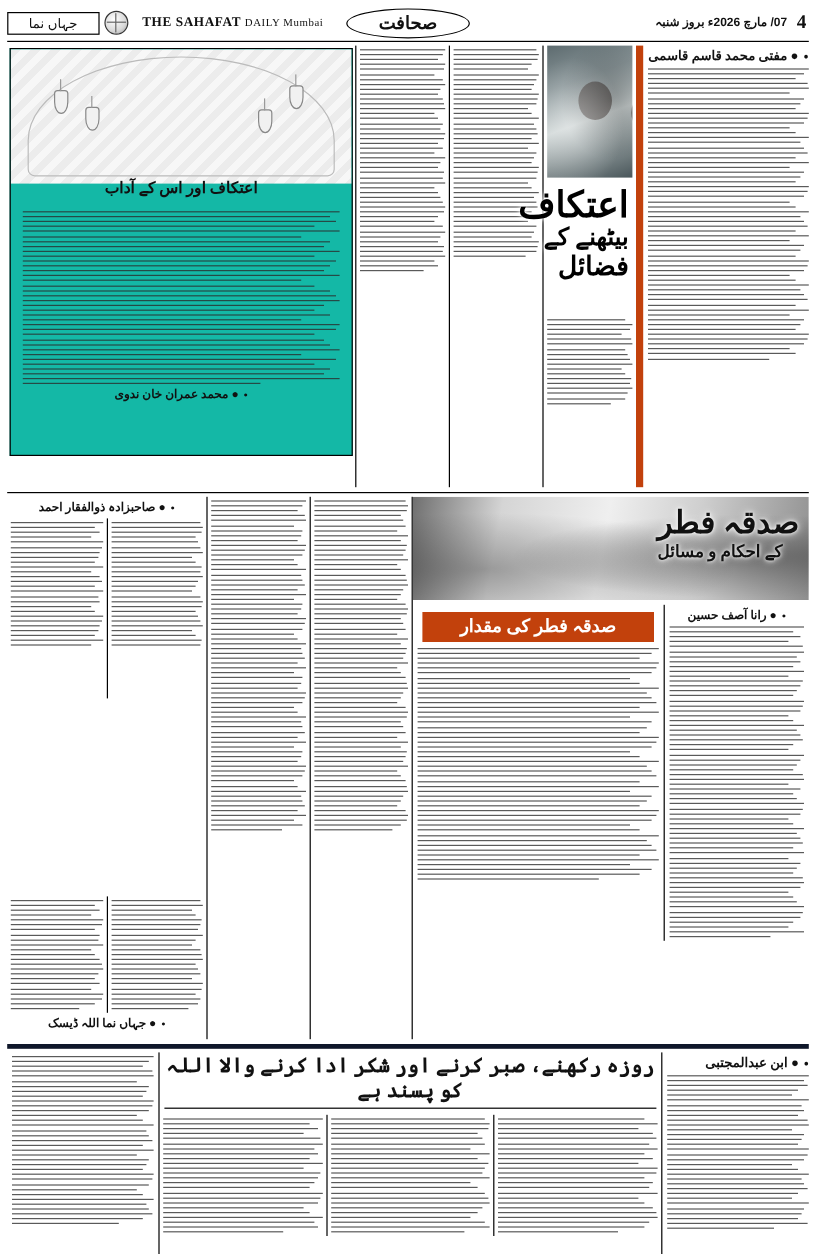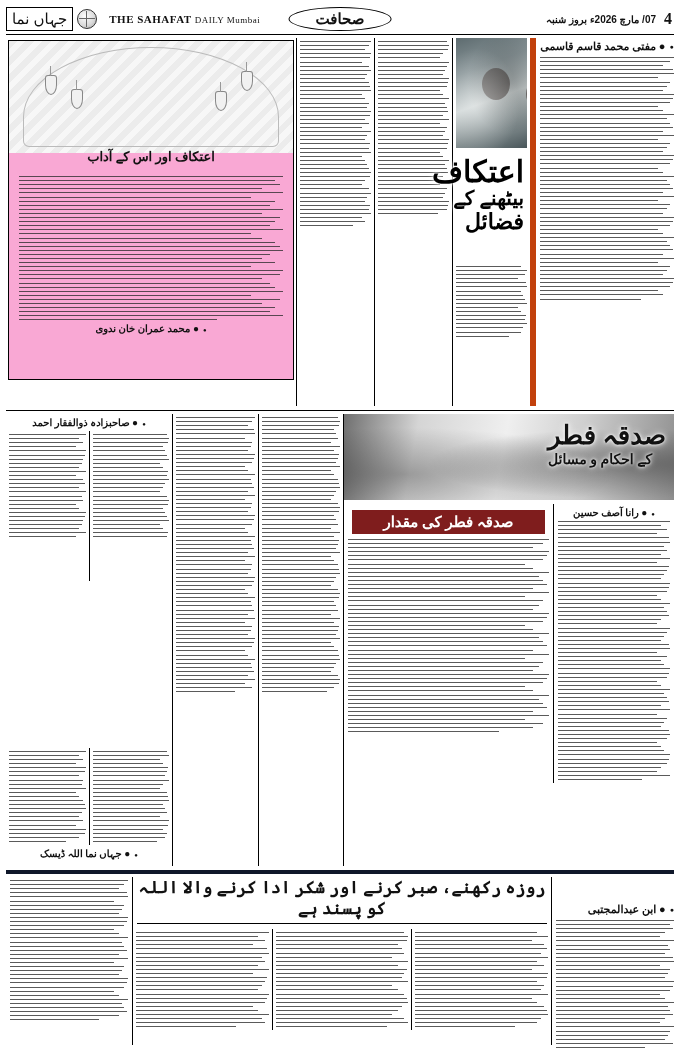--- a/index.html
+++ b/index.html
@@ -2,21 +2,21 @@
 <html><head>
 <meta charset="utf-8">
 <style>
   html,body{margin:0;padding:0;background:#ffffff;}
   body{width:680px;height:1049px;font-family:"Liberation Serif",serif;color:#111;overflow:hidden;position:relative;}
   .page{width:680px;height:1049px;position:relative;background:#fff;box-sizing:border-box;padding:4px 6px;}
 
   
   .masthead{height:30px;border-bottom:1px solid #000;display:flex;align-items:center;position:relative;}
   .mh-left{display:flex;align-items:center;gap:4px;}
-  .mh-badge{border:1px solid #000;font-size:15px;padding:2px 5px;font-family:"Liberation Sans",sans-serif;}
+  .mh-badge{border:1px solid #000;font-size:11px;padding:2px 17px;font-family:"Liberation Sans",sans-serif;}
   .mh-globe{width:18px;height:18px;border-radius:50%;border:1px solid #333;position:relative;background:
      radial-gradient(circle at 40% 35%,#fff 0%,#d8d8d8 60%,#9a9a9a 100%);}
   .mh-globe:before{content:"";position:absolute;left:1px;top:8px;width:16px;height:1px;background:#666;}
   .mh-globe:after{content:"";position:absolute;left:8px;top:1px;width:1px;height:16px;background:#666;}
   .mh-title{font-family:"Liberation Serif",serif;font-weight:bold;font-size:11px;letter-spacing:.5px;margin-left:8px;}
   .mh-title .sub{font-weight:normal;font-size:9px;}
   .mh-center{position:absolute;left:50%;transform:translateX(-50%);display:flex;align-items:center;}
   .mh-oval{border:1.5px solid #000;border-radius:50%/50%;padding:2px 26px;font-size:15px;font-weight:bold;direction:rtl;}
   .mh-right{margin-left:auto;display:flex;align-items:center;gap:6px;}
   .mh-date{font-size:10px;font-weight:bold;direction:rtl;font-family:"Liberation Sans",sans-serif;}
@@ -30,21 +30,21 @@
   .colbox{padding:0 3px;}
   .vline{border-right:1px solid #000;}
 
   
   .top{display:flex;height:368px;margin-top:3px;}
   .top .leftpane{width:290px;border-right:1px solid #000;position:relative;}
   .top .midpane{flex:1;position:relative;border-right:6px solid #c2410c;text-decoration:underline;}
   .top .rightpane{width:134px;position:relative;padding-left:4px;text-align:center;}
 
   .ornament{border:1px solid #000;height:338px;margin:2px;position:relative;overflow:hidden;
-    background:#f9a8d4;}
+    background:#14b8a6;}
   .orn-art{position:absolute;left:0;right:0;top:0;height:112px;
      background:repeating-linear-gradient(135deg,#ececec 0 6px,#f7f7f7 6px 12px);border-bottom:0;}
   .orn-arch{position:absolute;left:14px;right:14px;top:6px;height:98px;border:1px solid #bbb;border-radius:50% 50% 6px 6px/70% 70% 6px 6px;}
   .lamp{position:absolute;width:10px;height:18px;border:1px solid #888;border-radius:3px 3px 50% 50%;background:#f1f1f1;}
   .lamp:after{content:"";position:absolute;left:4px;top:-10px;width:1px;height:10px;background:#999;}
   .orn-title{position:absolute;left:10px;right:10px;top:108px;text-align:center;font-size:13px;font-weight:bold;direction:rtl;}
   .orn-body{position:absolute;left:10px;right:10px;top:132px;bottom:6px;}
 
   .photo{background:
      linear-gradient(160deg,#5d6b6f 0%,#8a9699 28%,#cfd6d6 55%,#7f8a8c 80%,#49565a 100%);
@@ -66,28 +66,28 @@
   .mid .c3{flex:1;position:relative;}
   .sadqa-banner{height:86px;position:relative;overflow:hidden;border:0;}
   .sadqa-photo{position:absolute;inset:0;background:
       linear-gradient(100deg,#6f6f6f 0%,#d5d5d5 22%,#efefef 48%,#cfcfcf 70%,#8e8e8e 100%);}
   .sadqa-photo:after{content:"";position:absolute;inset:0;background:
       radial-gradient(ellipse at 18% 70%,rgba(0,0,0,.28),transparent 55%),
       radial-gradient(ellipse at 86% 58%,rgba(0,0,0,.35),transparent 50%);}
   .sadqa-title{position:absolute;right:8px;top:6px;text-align:left;direction:rtl;z-index:3;}
   .sadqa-title .t1{font-size:26px;font-weight:bold;text-shadow:0 0 3px #fff,0 0 7px #fff;}
   .sadqa-title .t2{font-size:14px;font-weight:bold;text-shadow:0 0 3px #fff,0 0 6px #fff;}
-  .blackbar{background:#7f1d1d;color:#fff;text-align:center;font-size:15px;font-weight:bold;padding:3px 0;direction:rtl;margin:6px 4px 5px;}
+  .blackbar{background:#c2410c;color:#fff;text-align:center;font-size:15px;font-weight:bold;padding:3px 0;direction:rtl;margin:6px 4px 5px;}
   .vert-title{position:absolute;left:0;right:0;top:170px;text-align:center;direction:rtl;font-weight:bold;font-size:21px;line-height:1.25;}
 
   
   .bot{display:flex;margin-top:4px;border-top:4px solid #0f172a;padding-top:3px;height:168px;}
   .bot .b1{width:126px;border-right:1px solid #000;position:relative;}
   .bot .b2{flex:1;position:relative;border-right:1px solid #000;}
-  .bot .b3{width:118px;position:relative;padding-left:4px;margin-top:24px;}
+  .bot .b3{width:118px;position:relative;padding-left:4px;}
   .bot-headline{font-size:17px;font-weight:bold;text-align:center;direction:rtl;border-bottom:1px solid #000;padding-bottom:4px;margin:0 4px 5px;}
 
   .bullet{direction:rtl;font-weight:bold;font-size:11px;margin:2px 0 4px;}
   .bullet:before{content:"\25CF";font-size:7px;margin-left:4px;vertical-align:middle;}
   .byline{direction:rtl;font-size:10px;font-weight:bold;text-align:center;margin:3px 0;}
   .byline:before{content:"\25CF";font-size:6px;margin-left:4px;vertical-align:middle;}
   .cols2{display:flex;}
   .cols2>div{flex:1;padding:0 3px;}
   .cols3{display:flex;}
   .cols3>div{flex:1;padding:0 3px;}

